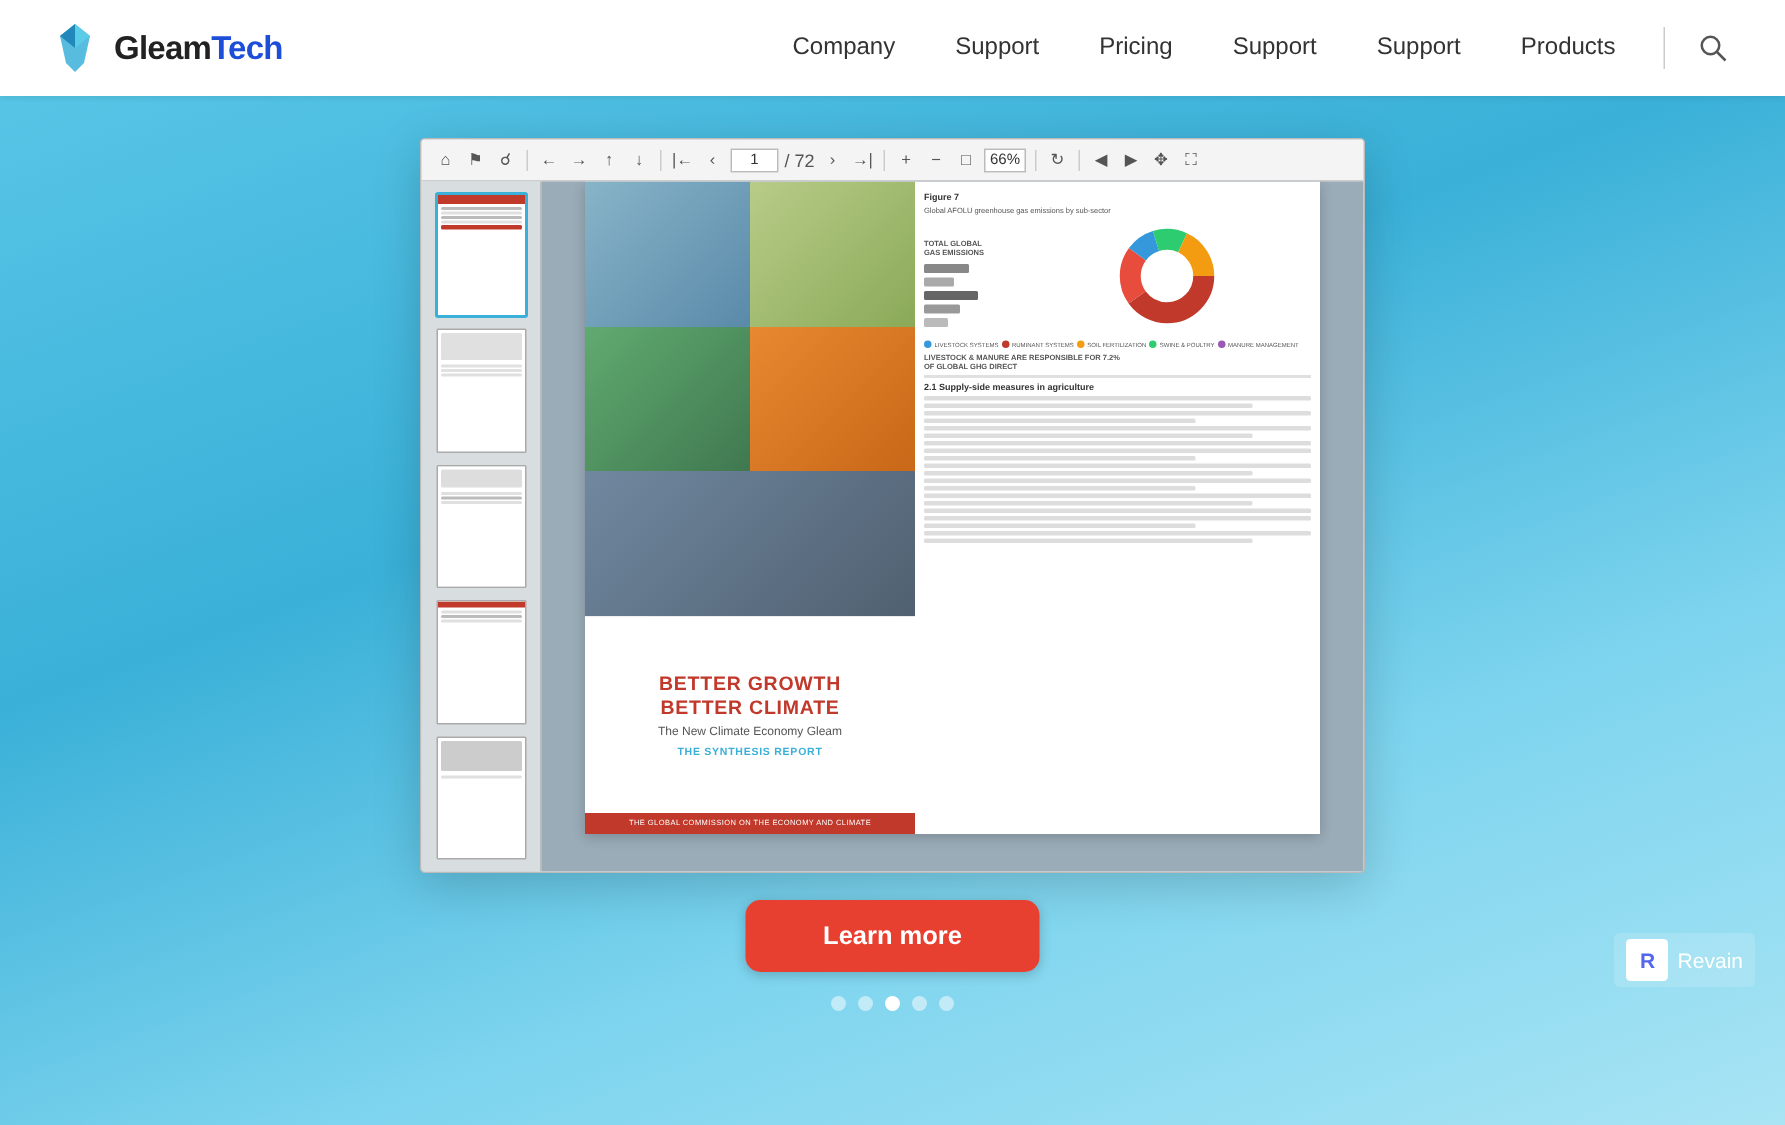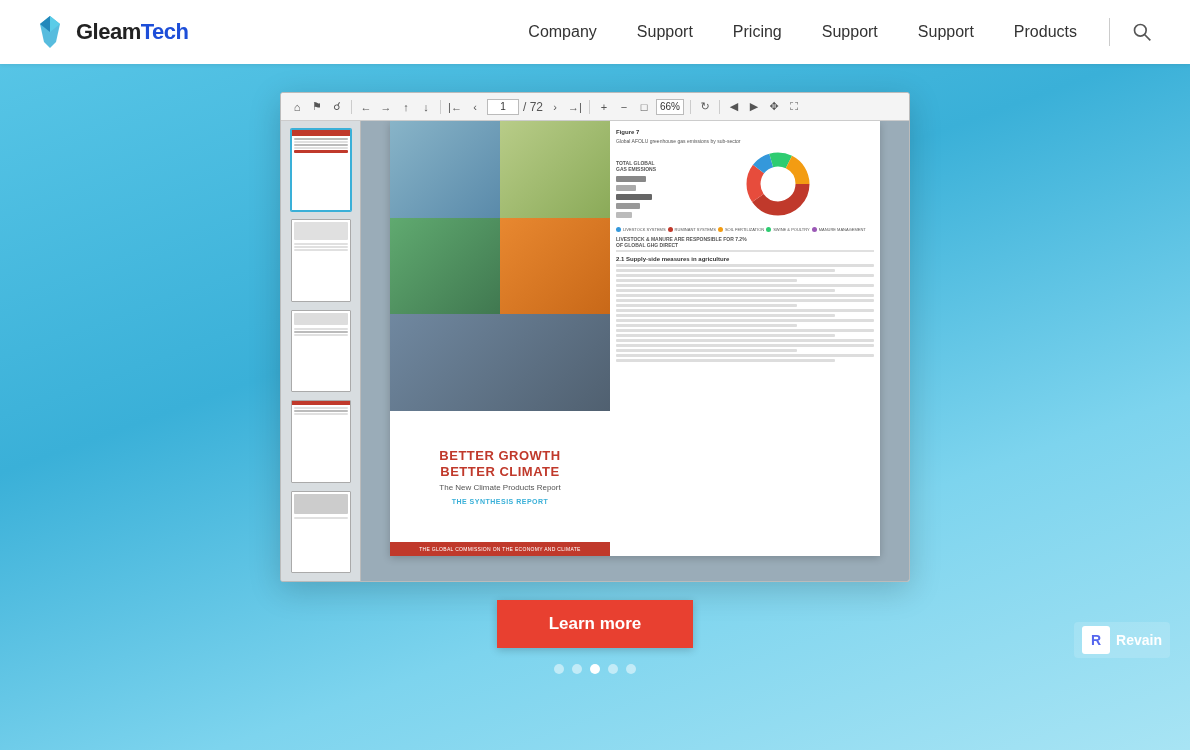--- a/index.html
+++ b/index.html
@@ -366,21 +366,21 @@
 
     
     #cta-button {
       margin-top: 18px;
       background: #e84030;
       color: #fff;
       border: none;
       padding: 14px 52px;
       font-size: 17px;
       font-weight: 600;
-      border-radius: 0;
+      border-radius: 10px;
       cursor: pointer;
       box-shadow: 0 2px 8px rgba(0,0,0,0.2);
     }
 
     
     #carousel-dots {
       display: flex;
       gap: 8px;
       margin-top: 16px;
       align-items: center;
@@ -414,21 +414,21 @@
       border-radius: 3px;
       display: flex;
       align-items: center;
       justify-content: center;
       font-size: 14px;
       font-weight: 900;
       color: #5566ee;
     }
     #revain-text {
       font-size: 14px;
-      font-weight: 700;
+      font-weight: 400;
       color: #fff;
     }
 
     #main-content {
       position: relative;
     }
   </style>
 </head>
 <body>
 
@@ -577,21 +577,21 @@
                 <div class="doc-img-cell bus">
                   <div style="width:100%;height:100%;background:linear-gradient(135deg,#e88830,#c86818);"></div>
                 </div>
                 <div class="doc-img-cell wide">
                   <div style="width:100%;height:100%;background:linear-gradient(135deg,#7088a0,#506070);"></div>
                 </div>
               </div>
               <div id="doc-title-block">
                 <div id="doc-title-main" style="white-space:pre-line;">BETTER GROWTH
 BETTER CLIMATE</div>
-                <div id="doc-title-sub">The New Climate Products Report</div>
+                <div id="doc-title-sub">The New Climate Economy Gleam</div>
                 <div id="doc-report-label">THE SYNTHESIS REPORT</div>
               </div>
               <div id="doc-bottom-bar">
                 <div id="doc-bottom-text">THE GLOBAL COMMISSION ON THE ECONOMY AND CLIMATE</div>
               </div>
             </div>
 
             <div id="doc-right">
 
               <div style="font-size:6px;font-weight:700;color:#333;margin-bottom:3px;">Figure 7</div>

